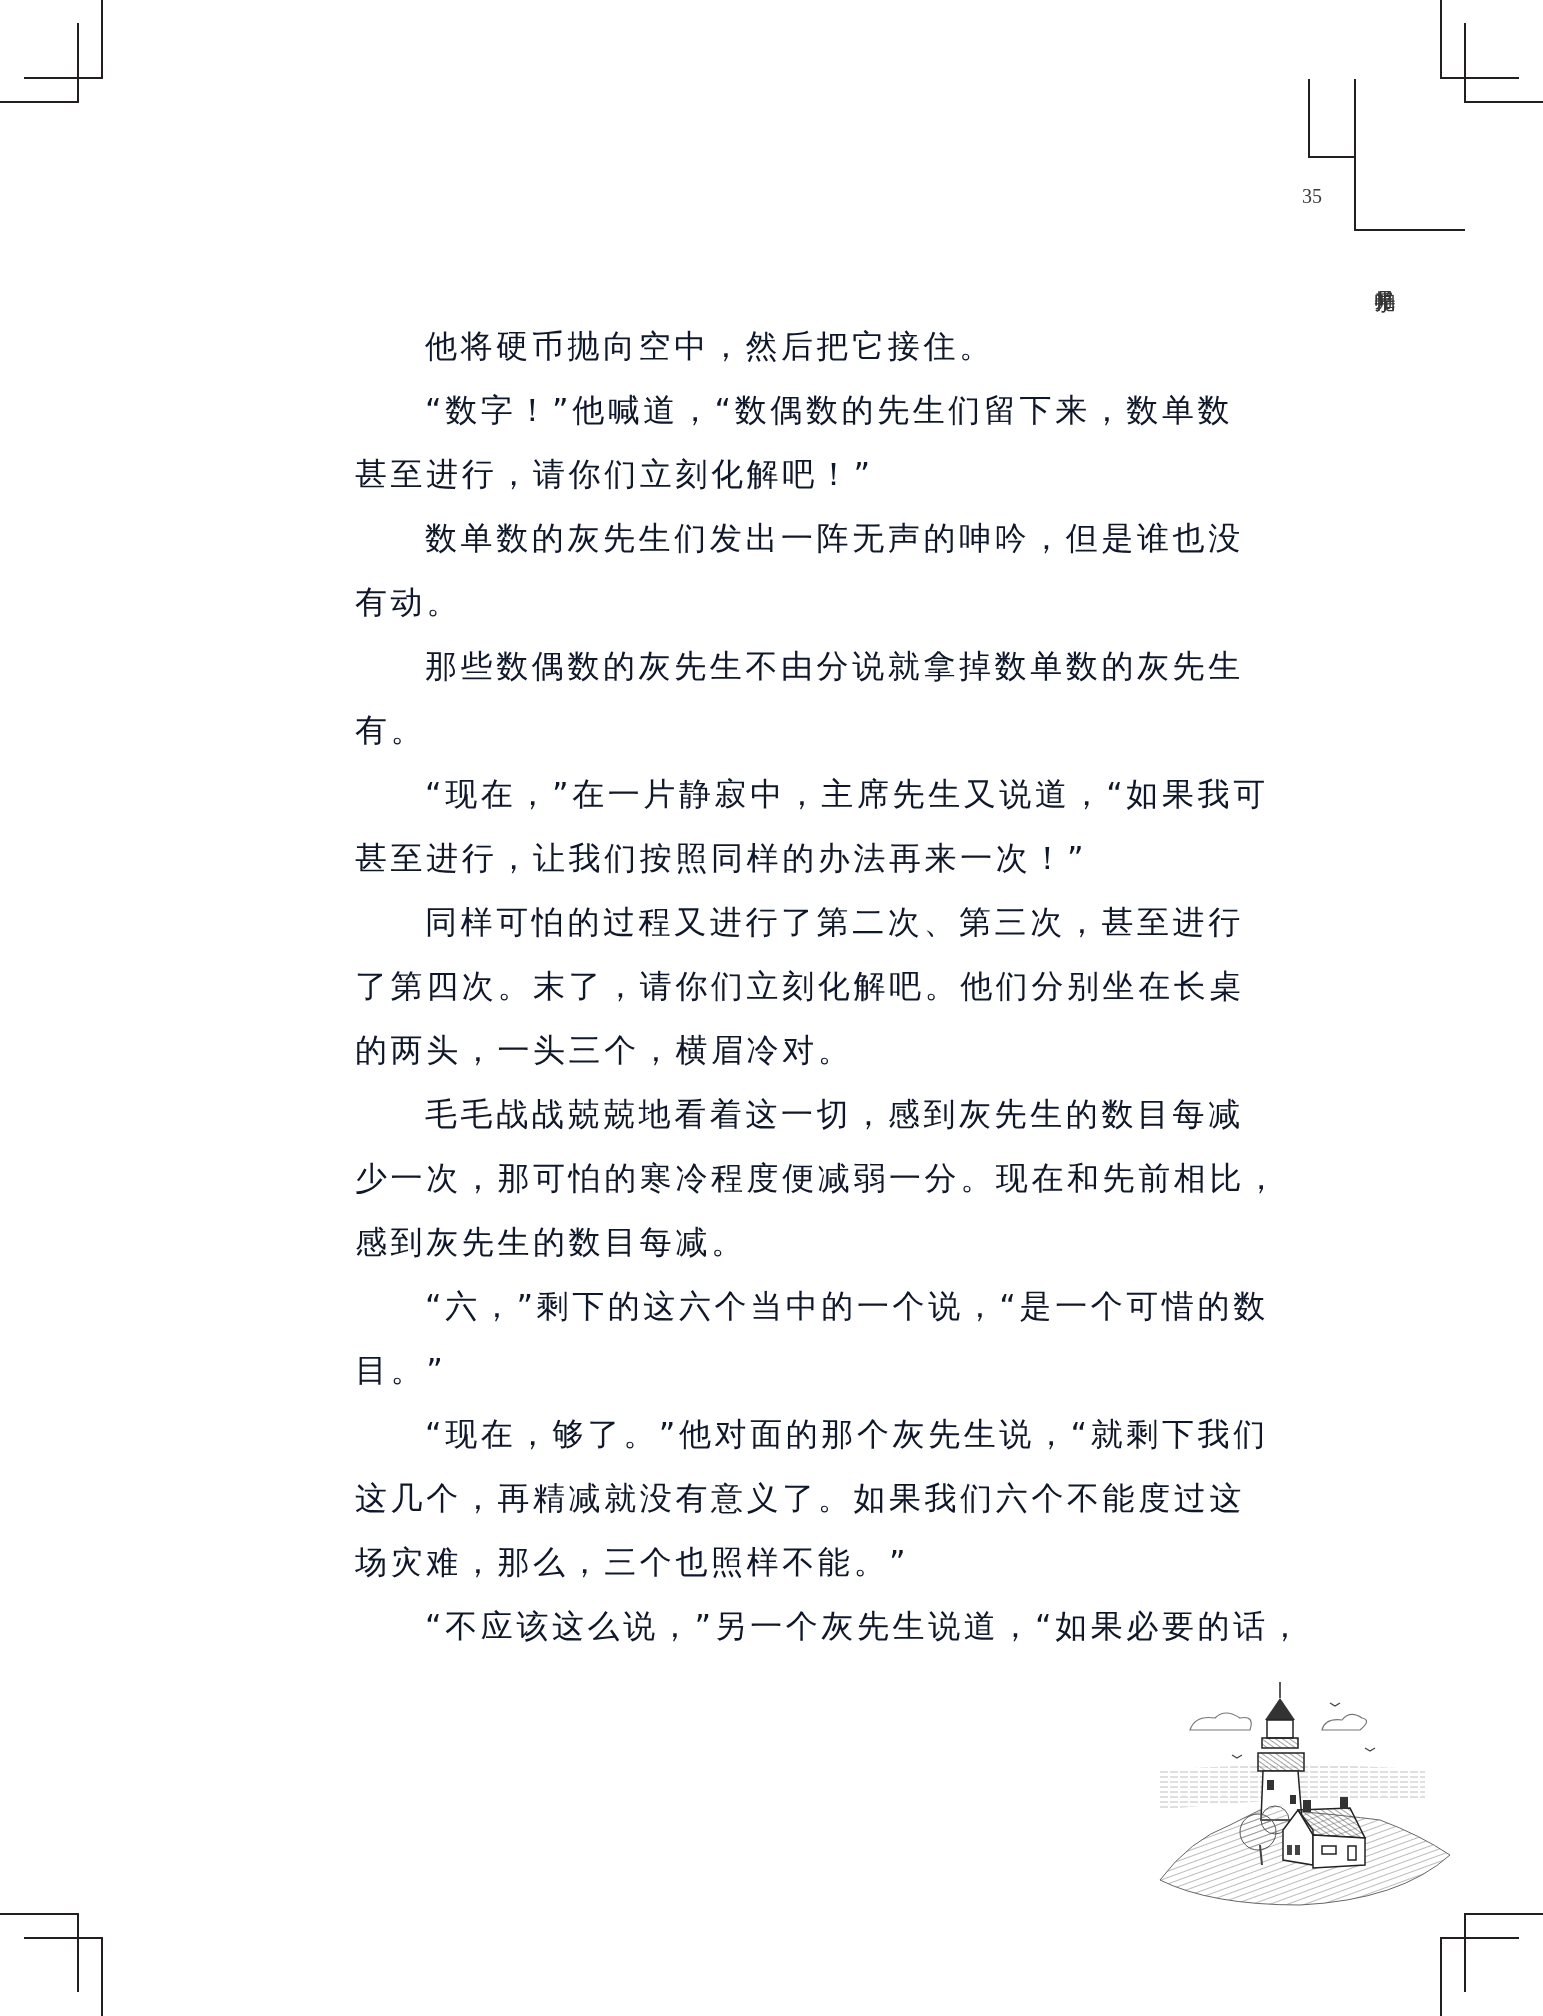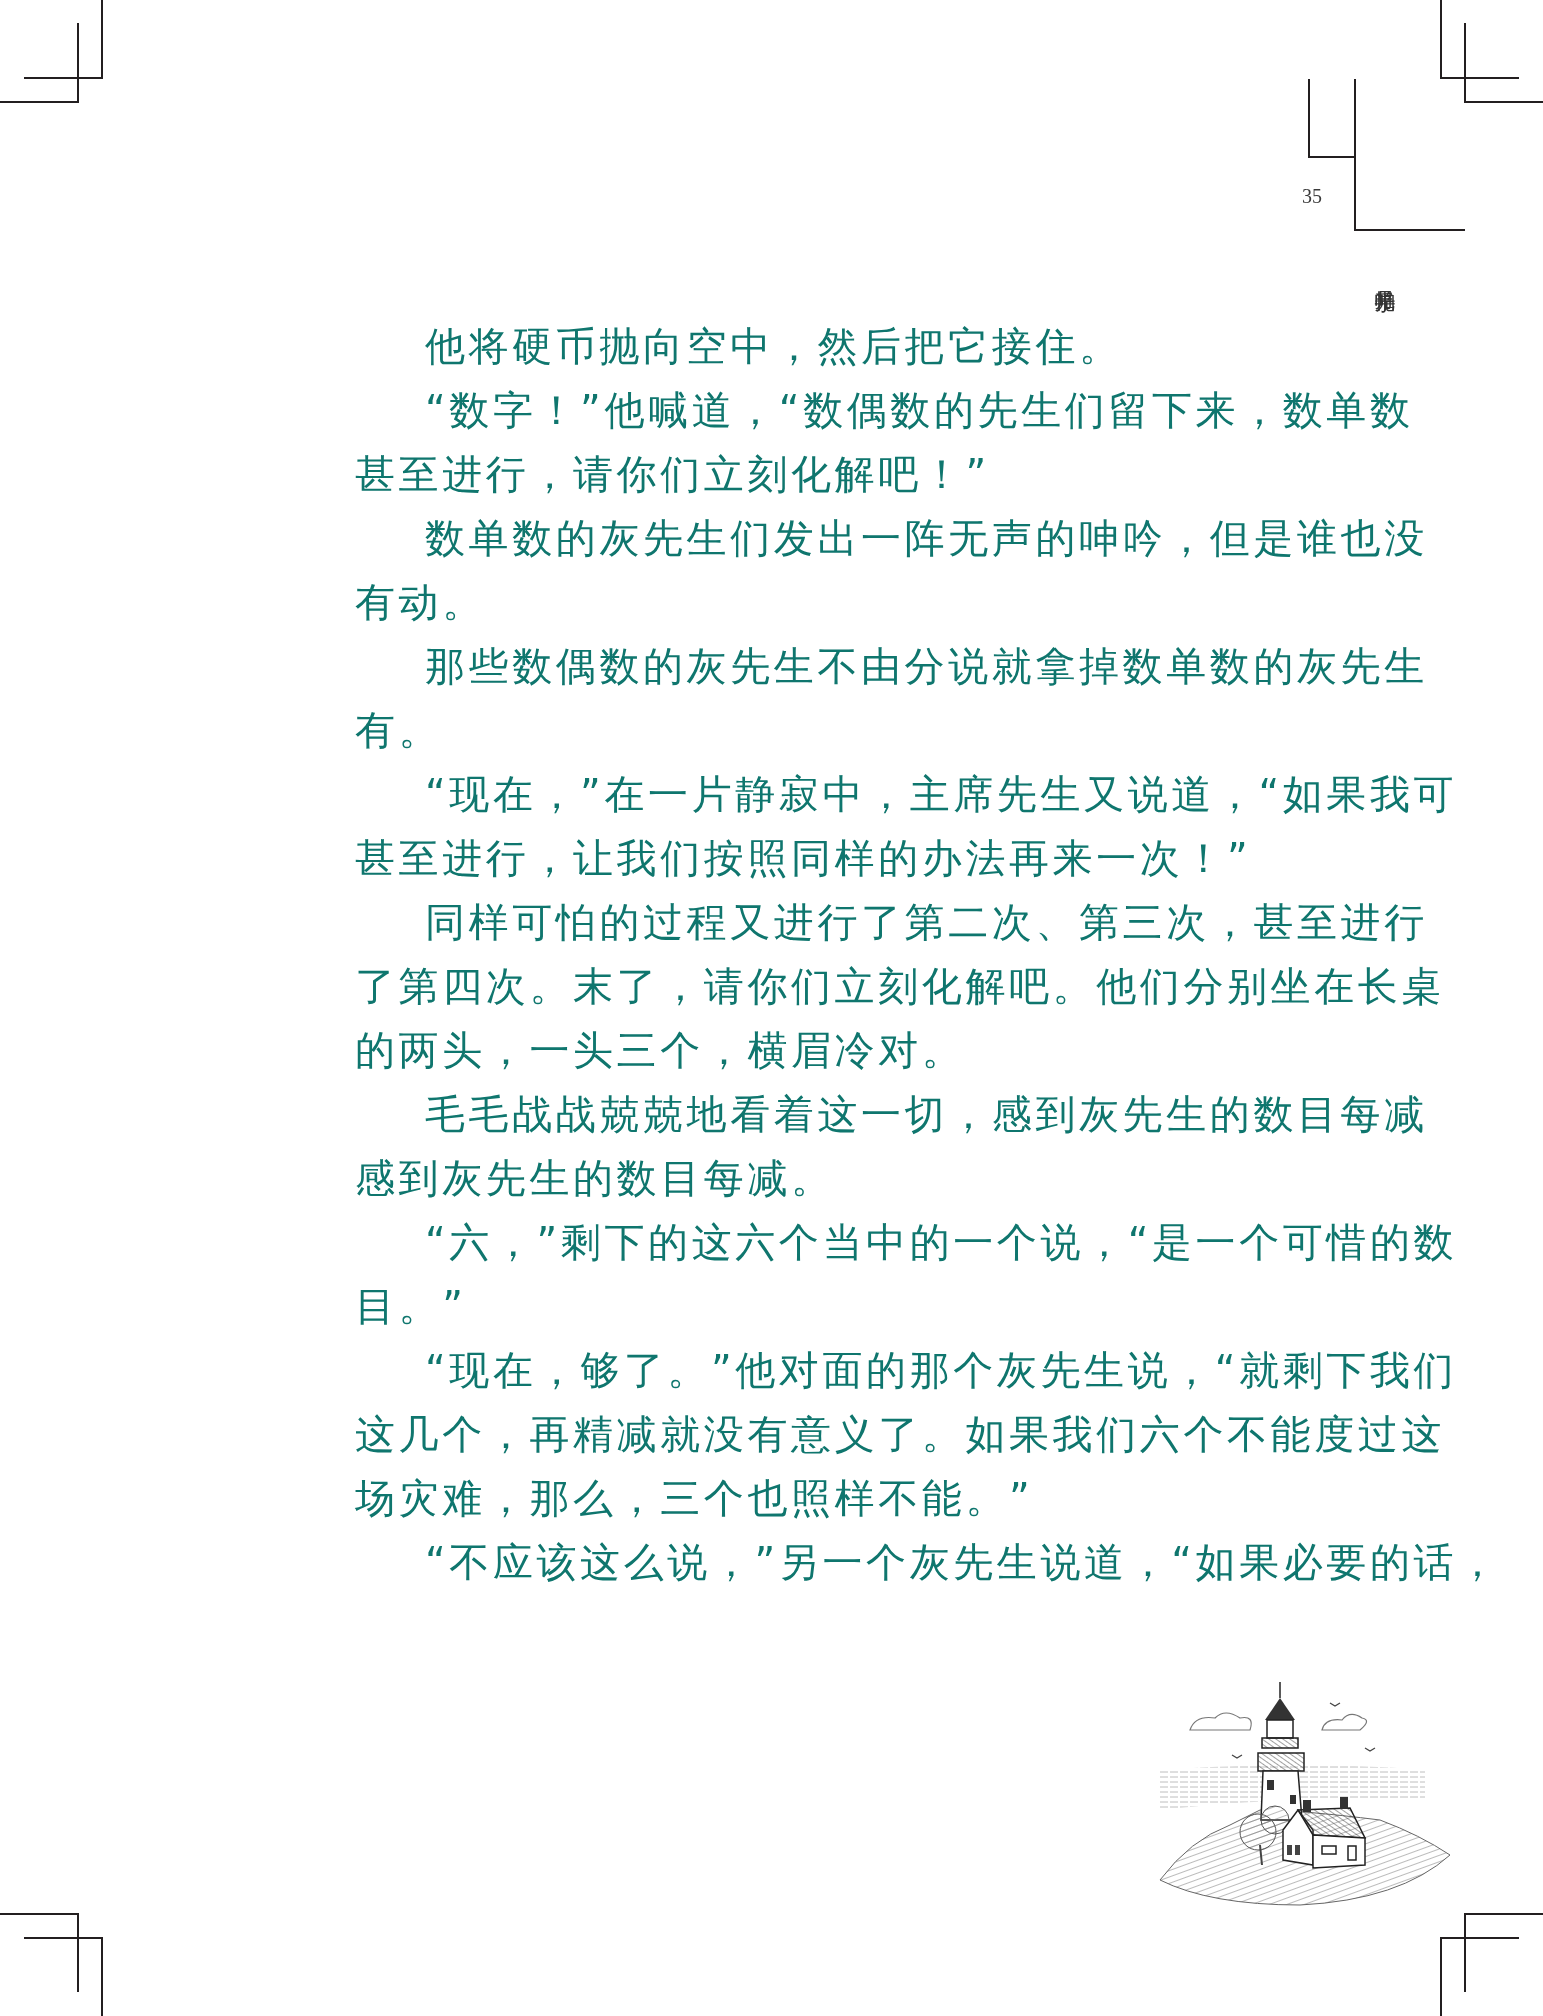--- a/index.html
+++ b/index.html
@@ -3,21 +3,21 @@
 <meta charset="utf-8">
 <style>
   html, body { margin: 0; padding: 0; background: #ffffff; }
   body { width: 1543px; height: 2016px; position: relative; overflow: hidden; font-family: "DejaVu Sans", sans-serif; color: #231f20; }
   .mark { position: absolute; background: #231f20; }
   .h { height: 2px; }
   .v { width: 2px; }
   #page-number { position: absolute; left: 1302px; top: 185px; font-family: "Liberation Serif", "DejaVu Serif", serif; font-size: 20px; color: #3a3a3a; letter-spacing: 0px; }
   #running-head { position: absolute; left: 1371px; top: 274px; width: 26px; font-size: 21px; line-height: 24px; color: #333; writing-mode: vertical-rl; text-orientation: upright; letter-spacing: 0px; }
   #body-text { position: absolute; left: 355px; top: 322px; width: 860px; }
-  .line { height: 64px; line-height: 48px; font-size: 40px; white-space: nowrap; letter-spacing: 3.6px; color: #0f766e; }
+  .line { height: 64px; line-height: 48px; font-size: 32px; white-space: nowrap; letter-spacing: 3.6px; color: #0f172a; }
   .line.indent { padding-left: 70px; }
   #illustration { position: absolute; left: 1150px; top: 1660px; width: 340px; height: 250px; }
 </style>
 </head>
 <body>
 
 <div class="mark v" style="left:101px;top:0;height:79px;"></div>
 <div class="mark h" style="left:24px;top:77px;width:79px;"></div>
 <div class="mark v" style="left:77px;top:23px;height:80px;"></div>
 <div class="mark h" style="left:0;top:101px;width:79px;"></div>
@@ -52,20 +52,21 @@
   <div class="line indent">数单数的灰先生们发出一阵无声的呻吟，但是谁也没</div>
   <div class="line">有动。</div>
   <div class="line indent">那些数偶数的灰先生不由分说就拿掉数单数的灰先生</div>
   <div class="line">有。</div>
   <div class="line indent">“现在，”在一片静寂中，主席先生又说道，“如果我可</div>
   <div class="line">甚至进行，让我们按照同样的办法再来一次！”</div>
   <div class="line indent">同样可怕的过程又进行了第二次、第三次，甚至进行</div>
   <div class="line">了第四次。末了，请你们立刻化解吧。他们分别坐在长桌</div>
   <div class="line">的两头，一头三个，横眉冷对。</div>
   <div class="line indent">毛毛战战兢兢地看着这一切，感到灰先生的数目每减</div>
+  <div class="line">少一次，那可怕的寒冷程度便减弱一分。现在和先前相比，</div>
   <div class="line">感到灰先生的数目每减。</div>
   <div class="line indent">“六，”剩下的这六个当中的一个说，“是一个可惜的数</div>
   <div class="line">目。”</div>
   <div class="line indent">“现在，够了。”他对面的那个灰先生说，“就剩下我们</div>
   <div class="line">这几个，再精减就没有意义了。如果我们六个不能度过这</div>
   <div class="line">场灾难，那么，三个也照样不能。”</div>
   <div class="line indent">“不应该这么说，”另一个灰先生说道，“如果必要的话，</div>
 </div>
 
 <div id="illustration">

